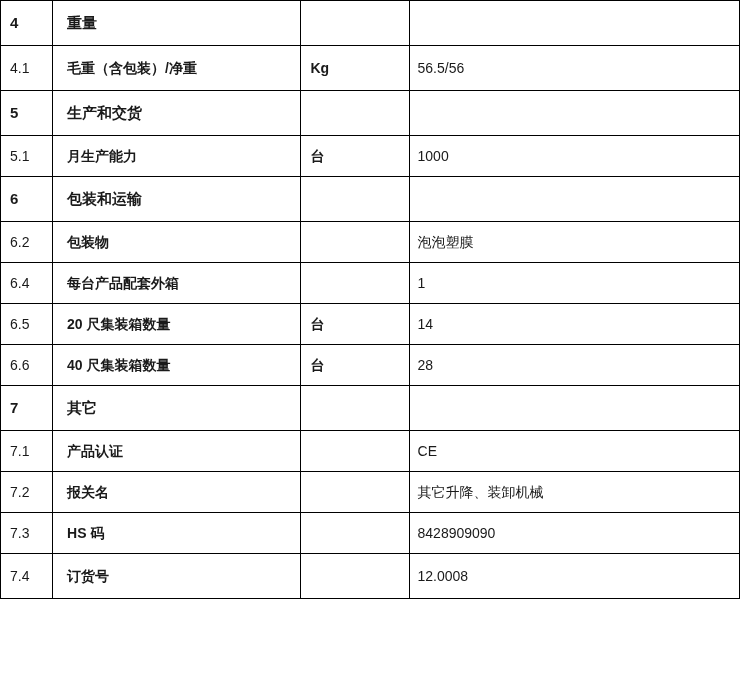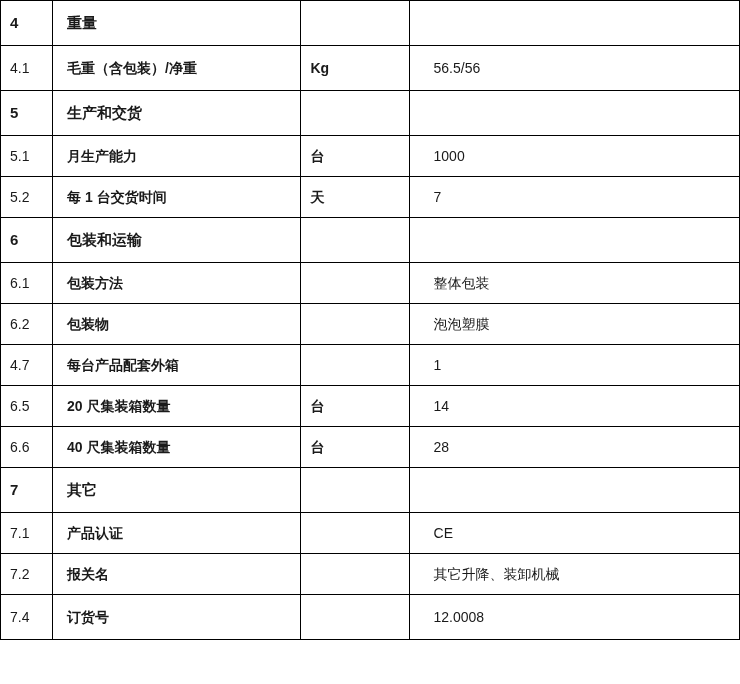--- a/index.html
+++ b/index.html
@@ -47,21 +47,21 @@
   }
   td.item-cell {
     padding-left: 14px;
     font-weight: bold;
   }
   td.unit-cell {
     padding-left: 9px;
     font-weight: bold;
   }
   td.value-cell {
-    padding-left: 24px;
+    padding-left: 8px;
   }
   .row-h-44 td { height: 44px; }
   .row-h-40 td { height: 40px; }
 </style>
 </head>
 <body>
 
 <table class="spec-table">
   <colgroup>
     <col class="col-no">
@@ -87,46 +87,34 @@
         <td class="col-item item-cell">生产和交货</td>
         <td class="col-unit unit-cell"></td>
         <td class="col-value value-cell"></td>
       </tr>
       <tr class="data row-h-40">
         <td class="col-no no-cell">5.1</td>
         <td class="col-item item-cell">月生产能力</td>
         <td class="col-unit unit-cell">台</td>
         <td class="col-value value-cell">1000</td>
       </tr>
-      <tr class="data row-h-40">
-        <td class="col-no no-cell">5.2</td>
-        <td class="col-item item-cell">每 1 台交货时间</td>
-        <td class="col-unit unit-cell">天</td>
-        <td class="col-value value-cell">7</td>
-      </tr>
       <tr class="section row-h-44">
         <td class="col-no no-cell">6</td>
         <td class="col-item item-cell">包装和运输</td>
         <td class="col-unit unit-cell"></td>
         <td class="col-value value-cell"></td>
-      </tr>
-      <tr class="data row-h-40">
-        <td class="col-no no-cell">6.1</td>
-        <td class="col-item item-cell">包装方法</td>
-        <td class="col-unit unit-cell"></td>
-        <td class="col-value value-cell">整体包装</td>
       </tr>
       <tr class="data row-h-40">
         <td class="col-no no-cell">6.2</td>
         <td class="col-item item-cell">包装物</td>
         <td class="col-unit unit-cell"></td>
         <td class="col-value value-cell">泡泡塑膜</td>
       </tr>
       <tr class="data row-h-40">
-        <td class="col-no no-cell">4.7</td>
+        <td class="col-no no-cell">6.4</td>
         <td class="col-item item-cell">每台产品配套外箱</td>
         <td class="col-unit unit-cell"></td>
         <td class="col-value value-cell">1</td>
       </tr>
       <tr class="data row-h-40">
         <td class="col-no no-cell">6.5</td>
         <td class="col-item item-cell">20 尺集装箱数量</td>
         <td class="col-unit unit-cell">台</td>
         <td class="col-value value-cell">14</td>
       </tr>
@@ -147,20 +135,26 @@
         <td class="col-item item-cell">产品认证</td>
         <td class="col-unit unit-cell"></td>
         <td class="col-value value-cell">CE</td>
       </tr>
       <tr class="data row-h-40">
         <td class="col-no no-cell">7.2</td>
         <td class="col-item item-cell">报关名</td>
         <td class="col-unit unit-cell"></td>
         <td class="col-value value-cell">其它升降、装卸机械</td>
       </tr>
+      <tr class="data row-h-40">
+        <td class="col-no no-cell">7.3</td>
+        <td class="col-item item-cell">HS 码</td>
+        <td class="col-unit unit-cell"></td>
+        <td class="col-value value-cell">8428909090</td>
+      </tr>
       <tr class="data row-h-44">
         <td class="col-no no-cell">7.4</td>
         <td class="col-item item-cell">订货号</td>
         <td class="col-unit unit-cell"></td>
         <td class="col-value value-cell">12.0008</td>
       </tr>
     </tbody>
 </table>
 
 </body></html>

